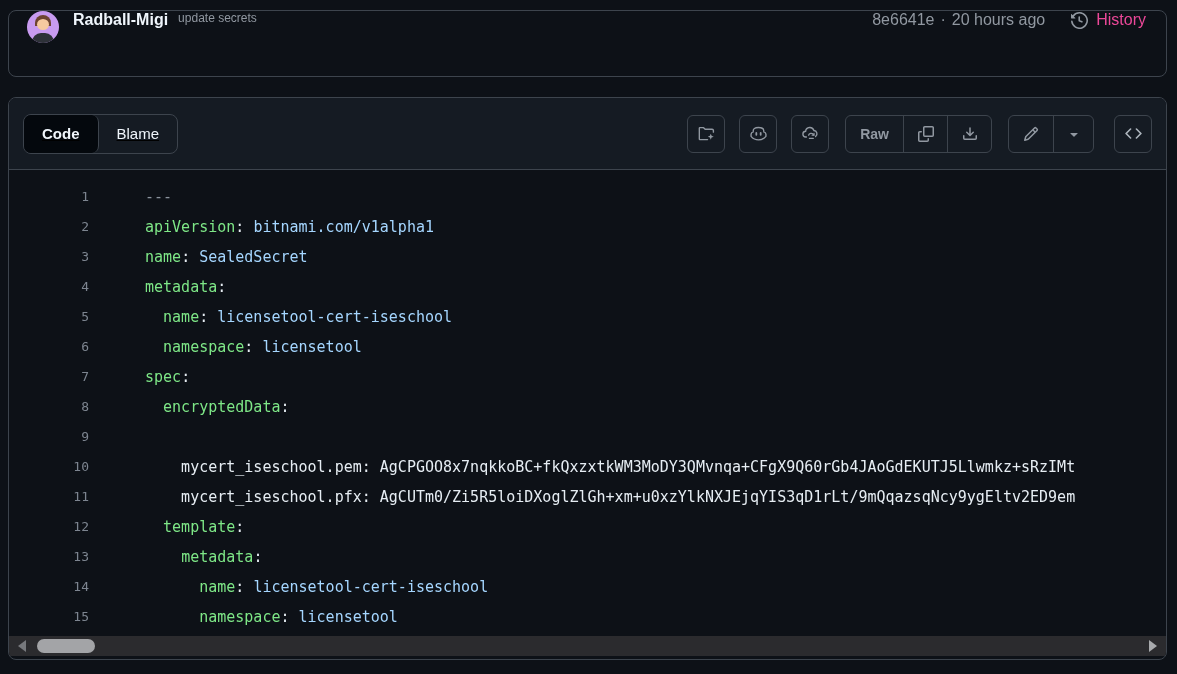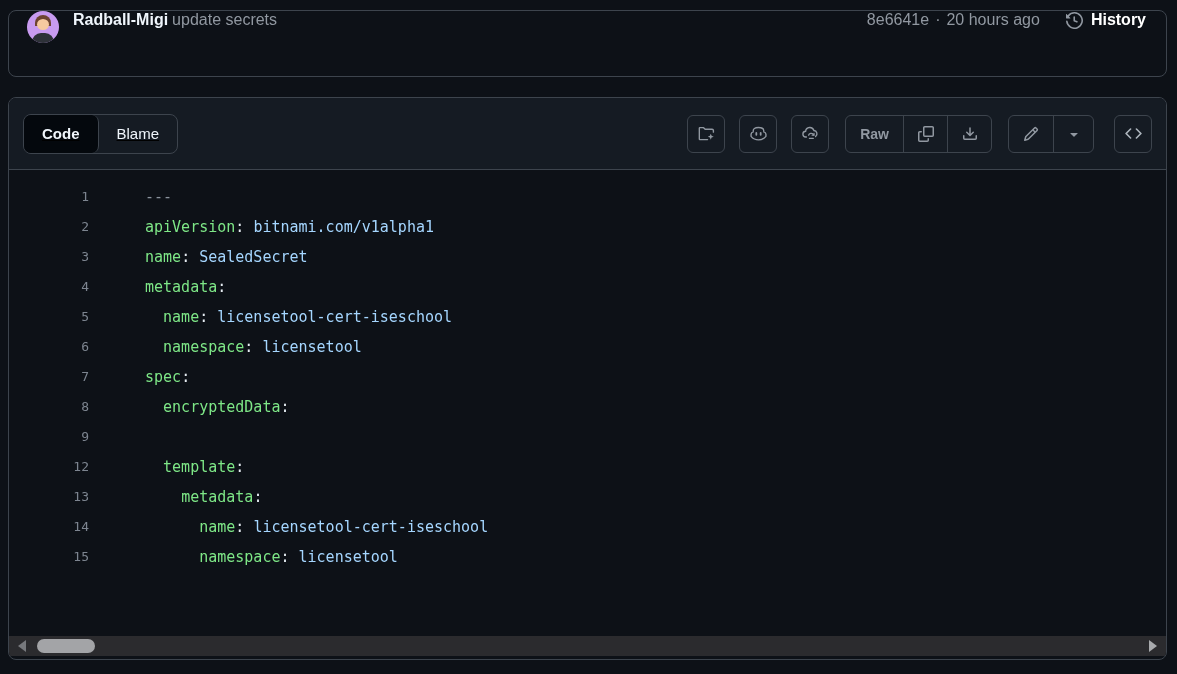--- a/index.html
+++ b/index.html
@@ -12,26 +12,26 @@
                  display:flex; align-items:flex-start; padding:0 20px 0 18px; }
   .avatar { width:32px; height:32px; border-radius:50%; background:#c89bf0;
             position:relative; overflow:hidden; flex:none; cursor:pointer; }
   .av-hair { position:absolute; top:4px; left:8px; width:16px; height:11px;
              border-radius:8px 8px 0 0; background:#6d4430; }
   .av-face { position:absolute; top:8px; left:10px; width:12px; height:11px;
              border-radius:50%; background:#f6c9a0; }
   .av-body { position:absolute; bottom:-3px; left:5px; width:22px; height:13px;
              border-radius:9px 9px 0 0; background:#2d3138; }
   .author { margin-left:14px; font-size:16px; font-weight:700; color:#f0f6fc; cursor:pointer; }
-  .commit-msg { margin-left:4px; font-size:16px; color:#9198a1; }
+  .commit-msg { margin-left:10px; font-size:12px; color:#9198a1; }
   .commit-meta { margin-left:auto; font-size:16px; color:#9198a1; display:flex; gap:6px; }
   .commit-sha { cursor:pointer; }
   .history-btn { margin-left:26px; display:flex; align-items:center; gap:8px;
                  background:none; border:none; cursor:pointer;
-                 color:#ffffff; font-size:16px; font-weight:700;
+                 color:#ec4899; font-size:16px; font-weight:400;
                  font-family:"Liberation Sans","DejaVu Sans",sans-serif; }
   .history-btn svg { fill:#9198a1; }
 
   
   .code-card { position:absolute; left:8px; top:97px; right:10px; height:563px;
                border:1px solid #3d444d; border-radius:8px; overflow:hidden;
                background:#0d1117; display:flex; flex-direction:column; }
   .toolbar { height:72px; background:#151b23; border-bottom:1px solid #3d444d;
              display:flex; align-items:center; padding:0 14px; flex:none; }
 
@@ -199,20 +199,22 @@
     <div>
         <div class="line"><span class="ln">1</span><span class="lc"><span class="seg-c">---</span></span></div>
         <div class="line"><span class="ln">2</span><span class="lc"><span class="seg-k">apiVersion</span><span class="seg-p">: </span><span class="seg-v">bitnami.com/v1alpha1</span></span></div>
         <div class="line"><span class="ln">3</span><span class="lc"><span class="seg-k">name</span><span class="seg-p">: </span><span class="seg-v">SealedSecret</span></span></div>
         <div class="line"><span class="ln">4</span><span class="lc"><span class="seg-k">metadata</span><span class="seg-p">:</span></span></div>
         <div class="line"><span class="ln">5</span><span class="lc"><span class="seg-p">  </span><span class="seg-k">name</span><span class="seg-p">: </span><span class="seg-v">licensetool-cert-iseschool</span></span></div>
         <div class="line"><span class="ln">6</span><span class="lc"><span class="seg-p">  </span><span class="seg-k">namespace</span><span class="seg-p">: </span><span class="seg-v">licensetool</span></span></div>
         <div class="line"><span class="ln">7</span><span class="lc"><span class="seg-k">spec</span><span class="seg-p">:</span></span></div>
         <div class="line"><span class="ln">8</span><span class="lc"><span class="seg-p">  </span><span class="seg-k">encryptedData</span><span class="seg-p">:</span></span></div>
         <div class="line"><span class="ln">9</span></div>
+        <div class="line"><span class="ln">10</span><span class="lc"><span class="seg-p">    mycert_iseschool.pem: AgCPGOO8x7nqkkoBC+fkQxzxtkWM3MoDY3QMvnqa+CFgX9Q60rGb4JAoGdEKUTJ5Llwmkz+sRzIMt</span></span></div>
+        <div class="line"><span class="ln">11</span><span class="lc"><span class="seg-p">    mycert_iseschool.pfx: AgCUTm0/Zi5R5loiDXoglZlGh+xm+u0xzYlkNXJEjqYIS3qD1rLt/9mQqazsqNcy9ygEltv2ED9em</span></span></div>
         <div class="line"><span class="ln">12</span><span class="lc"><span class="seg-p">  </span><span class="seg-k">template</span><span class="seg-p">:</span></span></div>
         <div class="line"><span class="ln">13</span><span class="lc"><span class="seg-p">    </span><span class="seg-k">metadata</span><span class="seg-p">:</span></span></div>
         <div class="line"><span class="ln">14</span><span class="lc"><span class="seg-p">      </span><span class="seg-k">name</span><span class="seg-p">: </span><span class="seg-v">licensetool-cert-iseschool</span></span></div>
         <div class="line"><span class="ln">15</span><span class="lc"><span class="seg-p">      </span><span class="seg-k">namespace</span><span class="seg-p">: </span><span class="seg-v">licensetool</span></span></div>
       </div>
   </div>
 
   <div class="hscroll">
     <div class="sb-arrow-left"></div>
     <div class="sb-thumb"></div>

